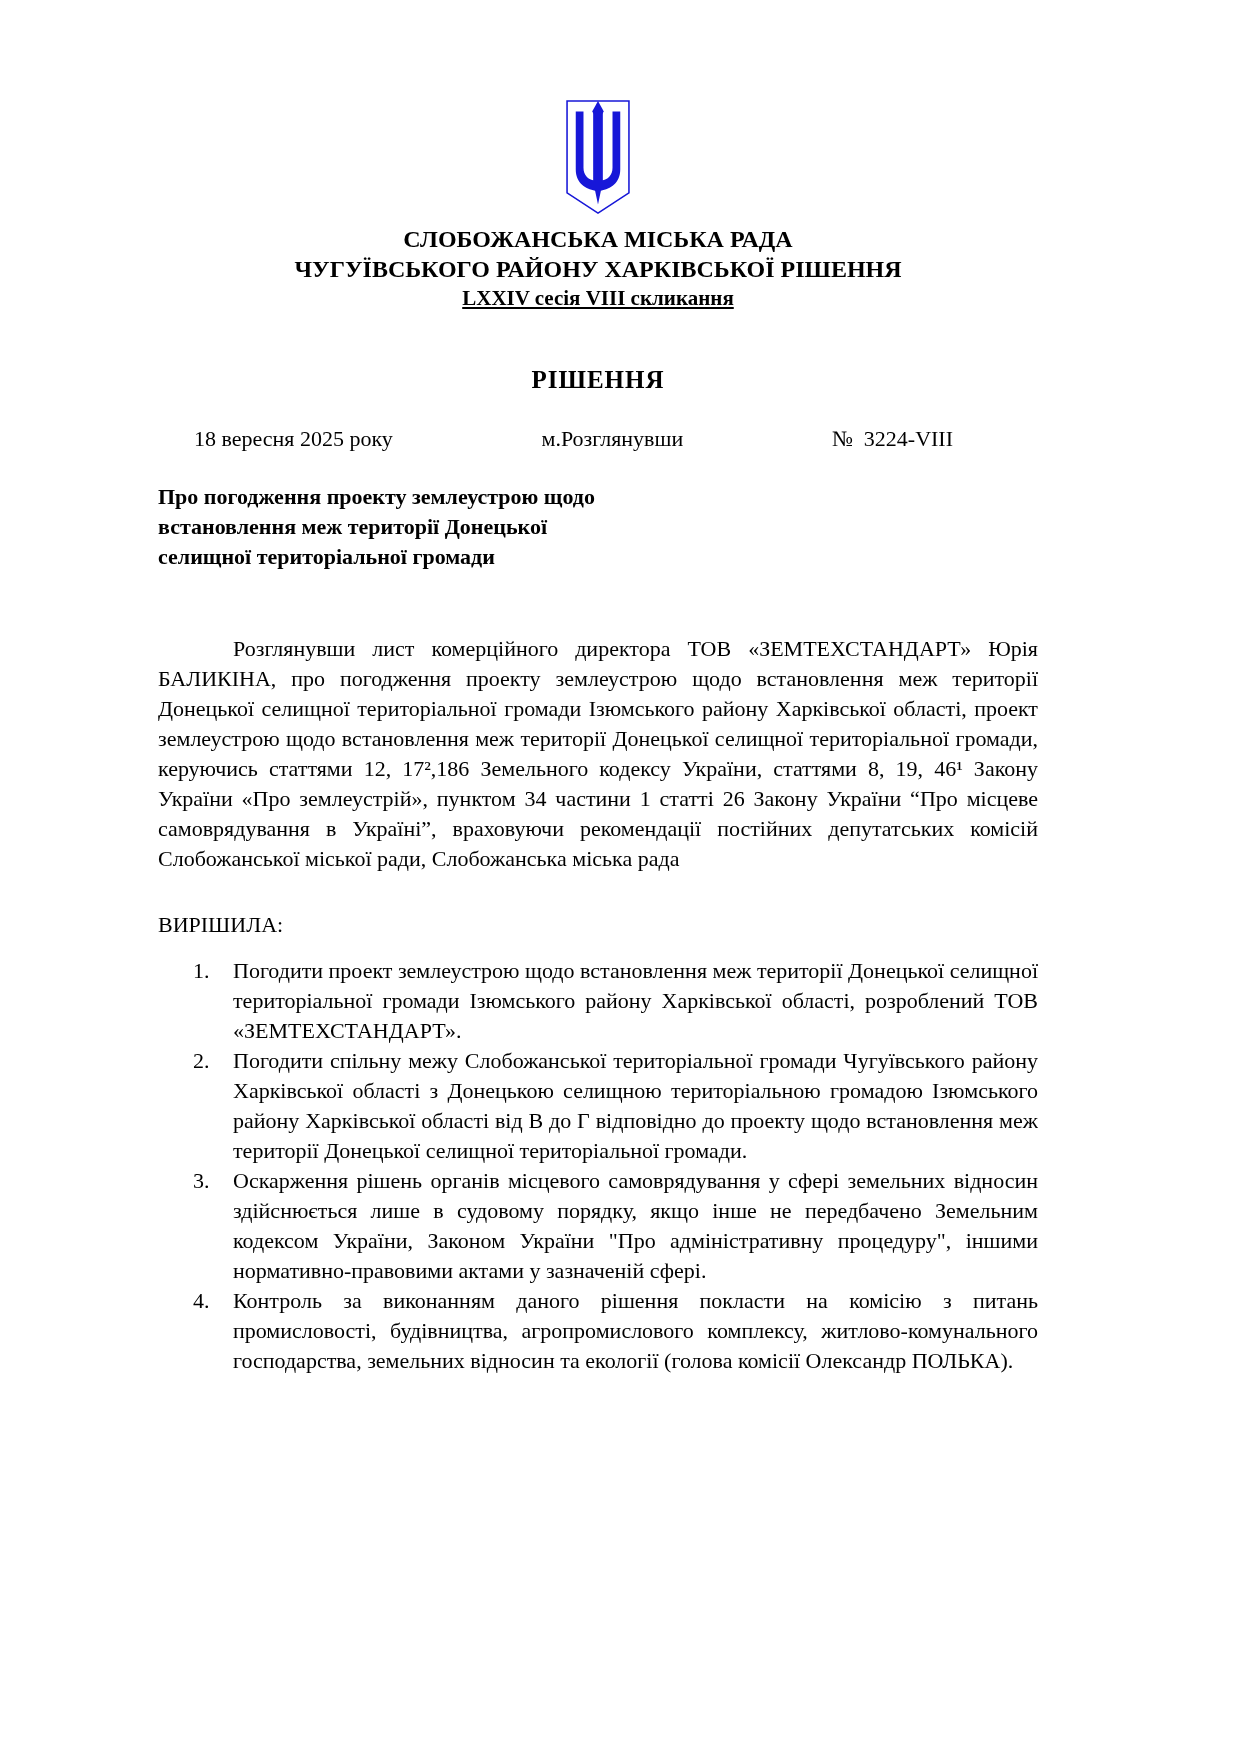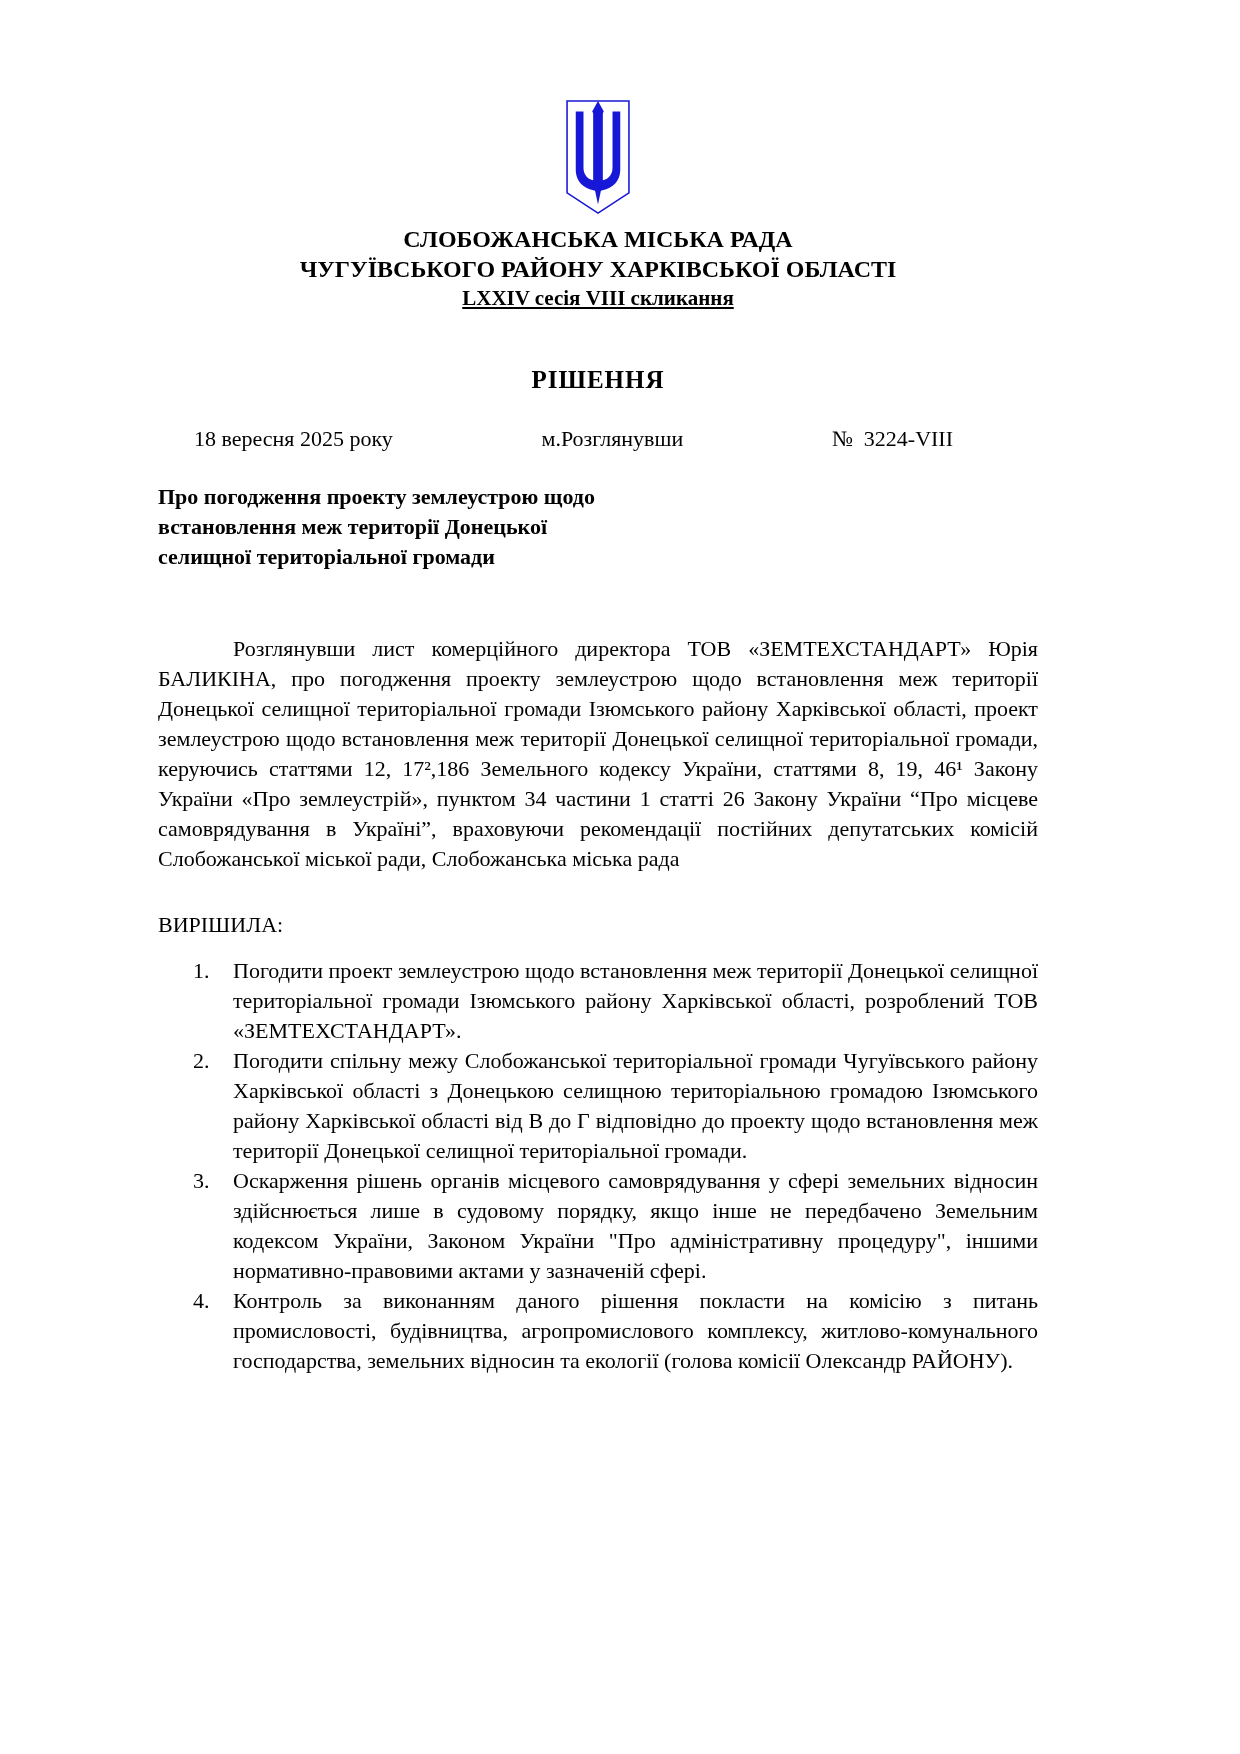--- a/index.html
+++ b/index.html
@@ -69,21 +69,21 @@
     <div class="emblem-wrap">
       <svg class="emblem" viewBox="0 0 70 122" xmlns="http://www.w3.org/2000/svg">
         <path d="M3,3 H67 V98 L35,119 L3,98 Z" fill="none" stroke-width="1.6" stroke="#1717d8"></path>
         <path d="M12,14 h8 v58 c0,8 5,12 10,13 v-71 h10 v71 c5,-1 10,-5 10,-13 v-58 h8 v60 c0,14 -10,20 -20,22 l-3,14 l-3,-14 c-10,-2 -20,-8 -20,-22 z" fill="#1717d8"></path>
         <path d="M35,3 l6,11 l-6,9 l-6,-9 z" fill="#1717d8"></path>
       </svg>
     </div>
 
     <div class="header">
       <div class="header-line1">СЛОБОЖАНСЬКА МІСЬКА РАДА</div>
-      <div class="header-line2">ЧУГУЇВСЬКОГО РАЙОНУ ХАРКІВСЬКОЇ ОБЛАСТІ</div>
+      <div class="header-line2">ЧУГУЇВСЬКОГО РАЙОНУ ХАРКІВСЬКОЇ РІШЕННЯ</div>
       <div class="header-line3">LXXIV сесія VIII скликання</div>
     </div>
 
     <div class="doc-type">РІШЕННЯ</div>
 
     <div class="meta-row">
       <span class="meta-date">18 вересня 2025 року</span>
       <span class="meta-place">м.Розглянувши</span>
       <span class="meta-number">№  3224-VIII</span>
     </div>
@@ -104,21 +104,21 @@
       <li class="res-item">
         <span class="item-num">2.</span>
         <span class="item-text">Погодити спільну межу Слобожанської територіальної громади Чугуївського району Харківської області з Донецькою селищною територіальною громадою Ізюмського району Харківської області від В до Г відповідно до проекту щодо встановлення меж території Донецької селищної територіальної громади.</span>
       </li>
       <li class="res-item">
         <span class="item-num">3.</span>
         <span class="item-text">Оскарження рішень органів місцевого самоврядування  у сфері земельних відносин здійснюється лише в судовому порядку, якщо інше не передбачено Земельним кодексом  України, Законом  України "Про адміністративну процедуру", іншими нормативно-правовими актами у зазначеній сфері.</span>
       </li>
       <li class="res-item">
         <span class="item-num">4.</span>
-        <span class="item-text">Контроль за виконанням даного рішення покласти   на   комісію з питань промисловості, будівництва, агропромислового комплексу,  житлово-комунального господарства, земельних відносин та екології (голова комісії  Олександр РАЙОНУ).</span>
+        <span class="item-text">Контроль за виконанням даного рішення покласти   на   комісію з питань промисловості, будівництва, агропромислового комплексу,  житлово-комунального господарства, земельних відносин та екології (голова комісії  Олександр ПОЛЬКА).</span>
       </li>
     </ol>
 
     <div class="sig-row">
       <span class="sig-title">Слобожанський міський голова</span>
       <span class="sig-name">Дмитро  ДІХТЯР</span>
     </div>
 
   </div>
 </div>

